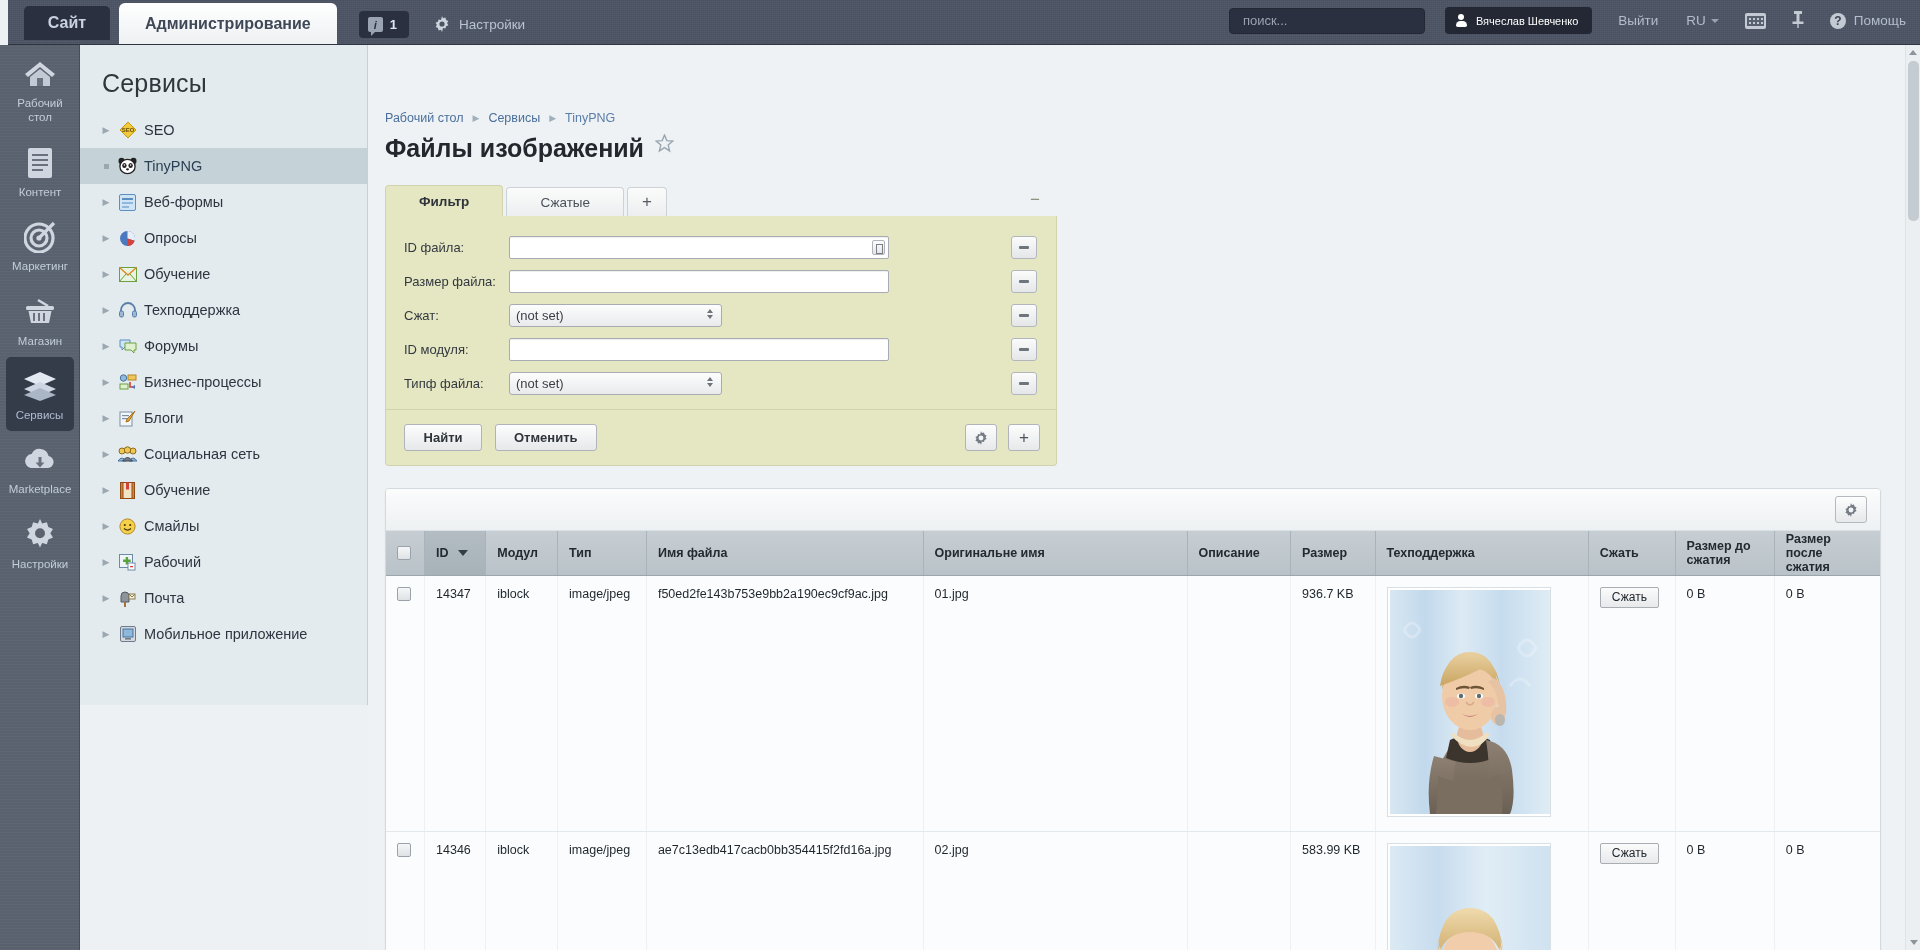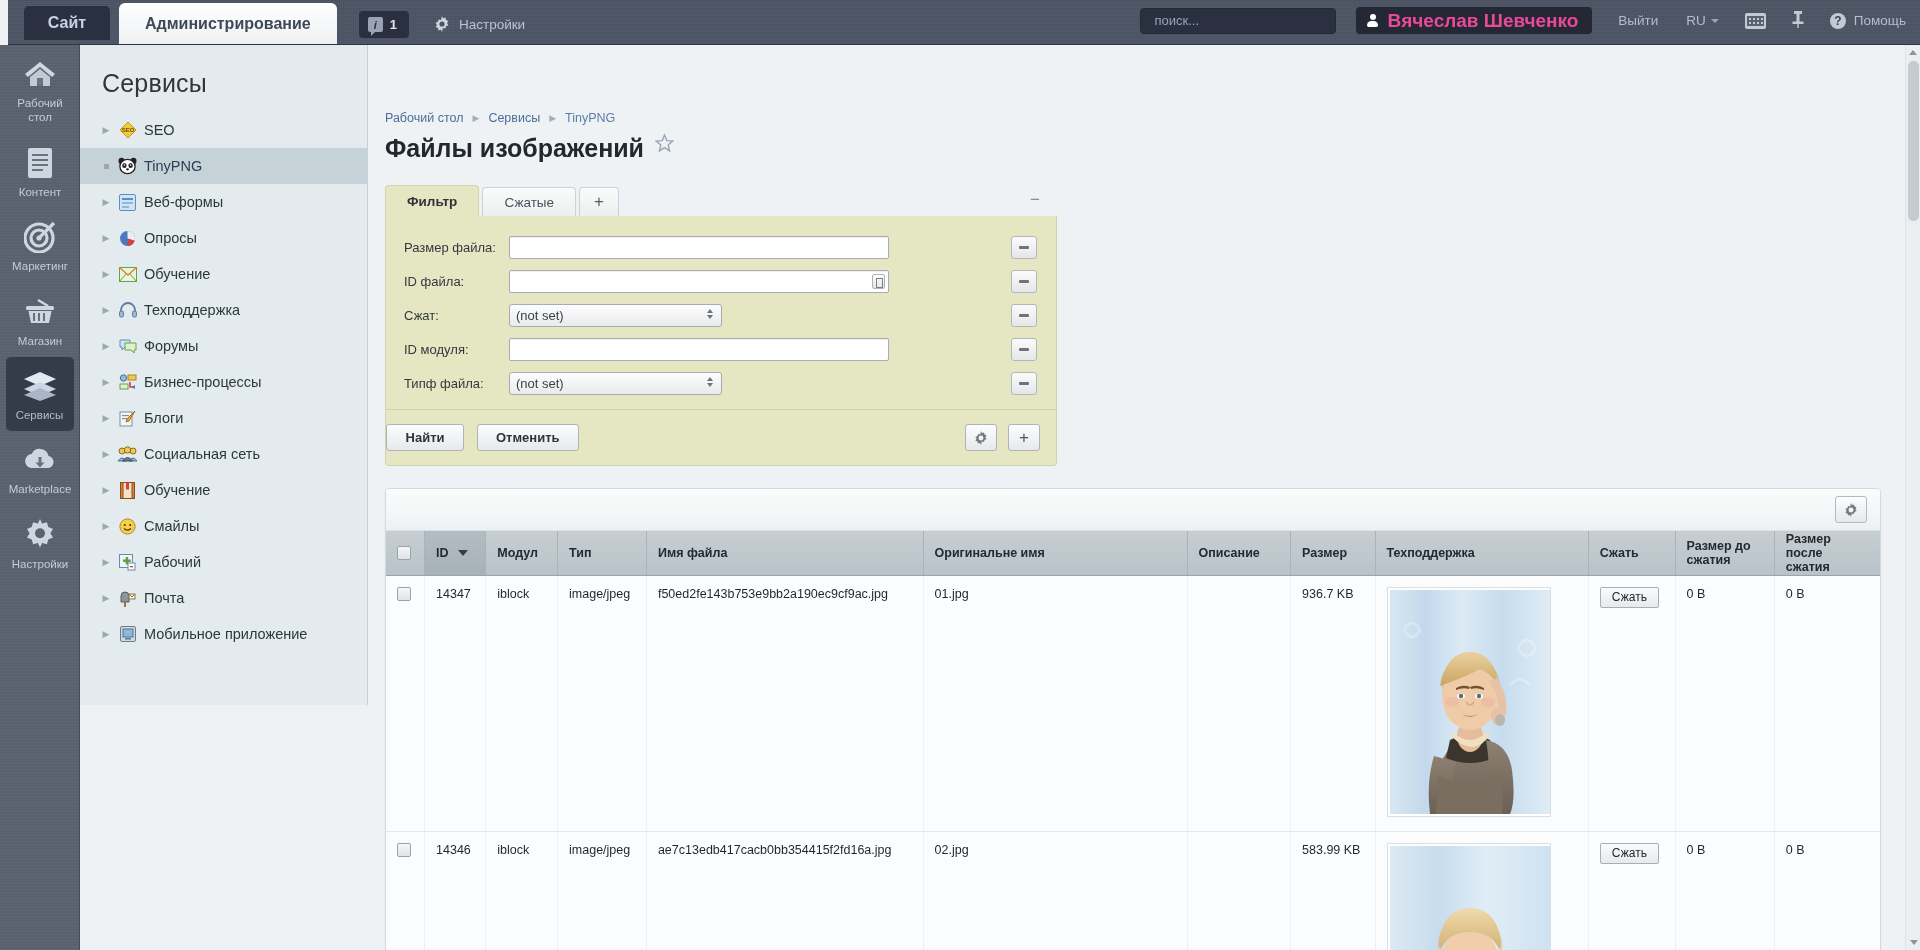--- a/index.html
+++ b/index.html
@@ -74,21 +74,21 @@
   #search-input {
     flex: 1; background: transparent; border: 0; outline: none;
     color: #cfd6e1; font-size: 13px; font-family: "Liberation Sans", sans-serif;
   }
   #search-input::placeholder { color: #9aa3b2; }
   #user-chip {
     margin-left: 20px; height: 27px; background: #232834;
     border-radius: 4px; display: flex; align-items: center; gap: 9px;
     padding: 0 14px 0 11px; cursor: pointer;
   }
-  #user-chip .uname { color: #ec4899; font-size: 19px; font-weight: bold; white-space: nowrap; }
+  #user-chip .uname { color: #ffffff; font-size: 11px; font-weight: normal; white-space: nowrap; }
   .person-glyph { width: 11px; height: 13px; position: relative; }
   .person-glyph:before { content:""; position:absolute; left:2.5px; top:0; width:6px; height:6px; border-radius:50%; background:#fff; }
   .person-glyph:after { content:""; position:absolute; left:0; top:7px; width:11px; height:6px; border-radius:5px 5px 2px 2px; background:#fff; }
   #logout-link { margin-left: 26px; color: #b4bdcb; font-size: 13.5px; cursor: pointer; }
   #lang-select { margin-left: 28px; color: #b4bdcb; font-size: 13.5px; cursor: pointer; display:flex; align-items:center; gap:5px; }
   .caret-dn { width:0;height:0;border-left:4px solid transparent;border-right:4px solid transparent;border-top:4px solid #9aa3b2; }
   #kbd-btn { margin-left: 26px; width: 21px; height: 16px; background: #c3cad4; border-radius: 2px; cursor:pointer; position:relative; }
   #kbd-btn:after {
     content:""; position:absolute; left:2px; top:3px; right:2px; bottom:3px;
     background-image: repeating-linear-gradient(90deg,#596070 0 2px, transparent 2px 4px),
@@ -155,21 +155,21 @@
   #breadcrumb a:last-child { color: #5b7ea8; }
   .bc-sep { color: #9fb0bd; font-size: 9px; }
   #page-title-row { display: flex; align-items: flex-start; gap: 11px; padding: 9px 0 0 17px; }
   #page-title { font-size: 25px; font-weight: bold; color: #22282e; }
   #star-icon { cursor: pointer; }
 
   
   #filter-wrap { margin: 22px 0 0 17px; width: 672px; position: relative; }
   #filter-tabs { display: flex; align-items: flex-end; gap: 3px; height: 31px; }
   .ftab {
-    height: 29px; padding: 0 21px; display:flex; align-items:center;
+    height: 29px; padding: 0 33px; display:flex; align-items:center;
     font-size: 13.5px; border: 1px solid #c9cfb4; border-bottom: none;
     border-radius: 4px 4px 0 0; cursor: pointer; color: #3a3f46;
   }
   .ftab.inactive { background: linear-gradient(to bottom,#fbfbfb,#eceeef); color:#4b5159; border-color:#ccd2d6; }
   .ftab.active { background: #e4e7c2; height: 31px; border-color: #d0d3ad; font-weight: bold; color:#2f3339; }
   .ftab.plus { padding: 0 14px; font-size: 17px; color:#555b63; background: linear-gradient(to bottom,#fbfbfb,#eceeef); border-color:#ccd2d6; }
   #filter-collapse {
     position: absolute; right: 14px; top: 8px; width: 16px; height: 16px;
     cursor: pointer; color: #8b8f78; font-size: 17px; line-height: 14px; text-align: center;
   }
@@ -208,21 +208,21 @@
   .fselect .spin i.dn { border-top:4px solid #6d737b; }
   .minus-btn {
     margin-left: auto; margin-right: 19px; width: 26px; height: 23px;
     background: linear-gradient(to bottom,#fbfbfb,#e4e6e8);
     border: 1px solid #b3b7bd; border-radius: 3px; cursor: pointer;
     display: flex; align-items: center; justify-content: center;
   }
   .minus-btn:after { content:""; width:10px; height:3px; background:#6e747c; display:block; border-radius:1px; }
   #filter-actions {
     display: flex; align-items: center; height: 56px;
-    border-top: 1px solid #cfd2ae; margin-top: 9px; 
+    border-top: 1px solid #cfd2ae; margin-top: 9px; padding-left: 18px;
   }
   .fbtn {
     height: 27px; min-width: 78px; padding: 0 18px; margin-right: 13px;
     background: linear-gradient(to bottom,#fdfdfd,#e6e8ea);
     border: 1px solid #b0b4ba; border-radius: 3px;
     font-size: 13px; font-weight: bold; color: #2f343b; cursor: pointer;
     display:flex; align-items:center; justify-content:center;
     font-family: "Liberation Sans", sans-serif;
   }
   .ficonbtn {
@@ -679,31 +679,31 @@
       </div>
       <div class="ftab plus">
         <span>+</span>
       </div>
     </div>
     <div id="filter-collapse">−</div>
 
     <div id="filter-body">
 
       <div class="frow">
-        <span class="flabel">Размер файла:</span>
-        <input class="finput" type="text" style="">
-        <span class="minus-btn"></span>
-      </div>
-
-      <div class="frow">
         <span class="flabel">ID файла:</span>
         <span class="finput-calendar">
           <input class="finput" type="text" style="">
           <span class="cal-btn"></span>
         </span>
+        <span class="minus-btn"></span>
+      </div>
+
+      <div class="frow">
+        <span class="flabel">Размер файла:</span>
+        <input class="finput" type="text" style="">
         <span class="minus-btn"></span>
       </div>
 
       <div class="frow">
         <span class="flabel">Сжат:</span>
         <span class="fselect">
           <span>(not set)</span>
           <span class="spin">
               <i class="up"></i>
               <i class="dn"></i>

